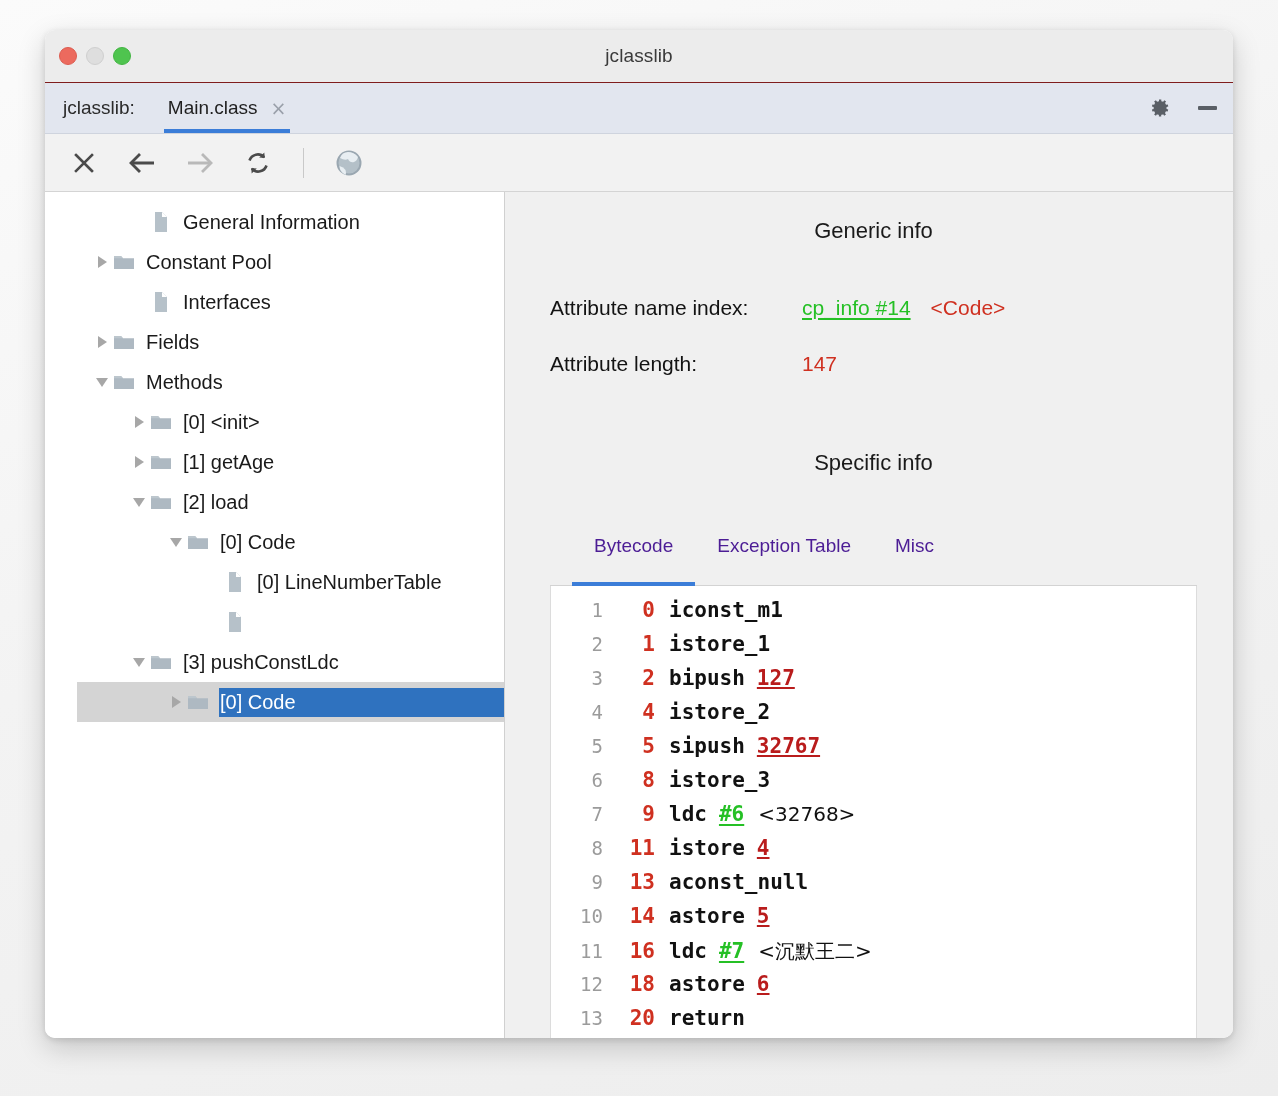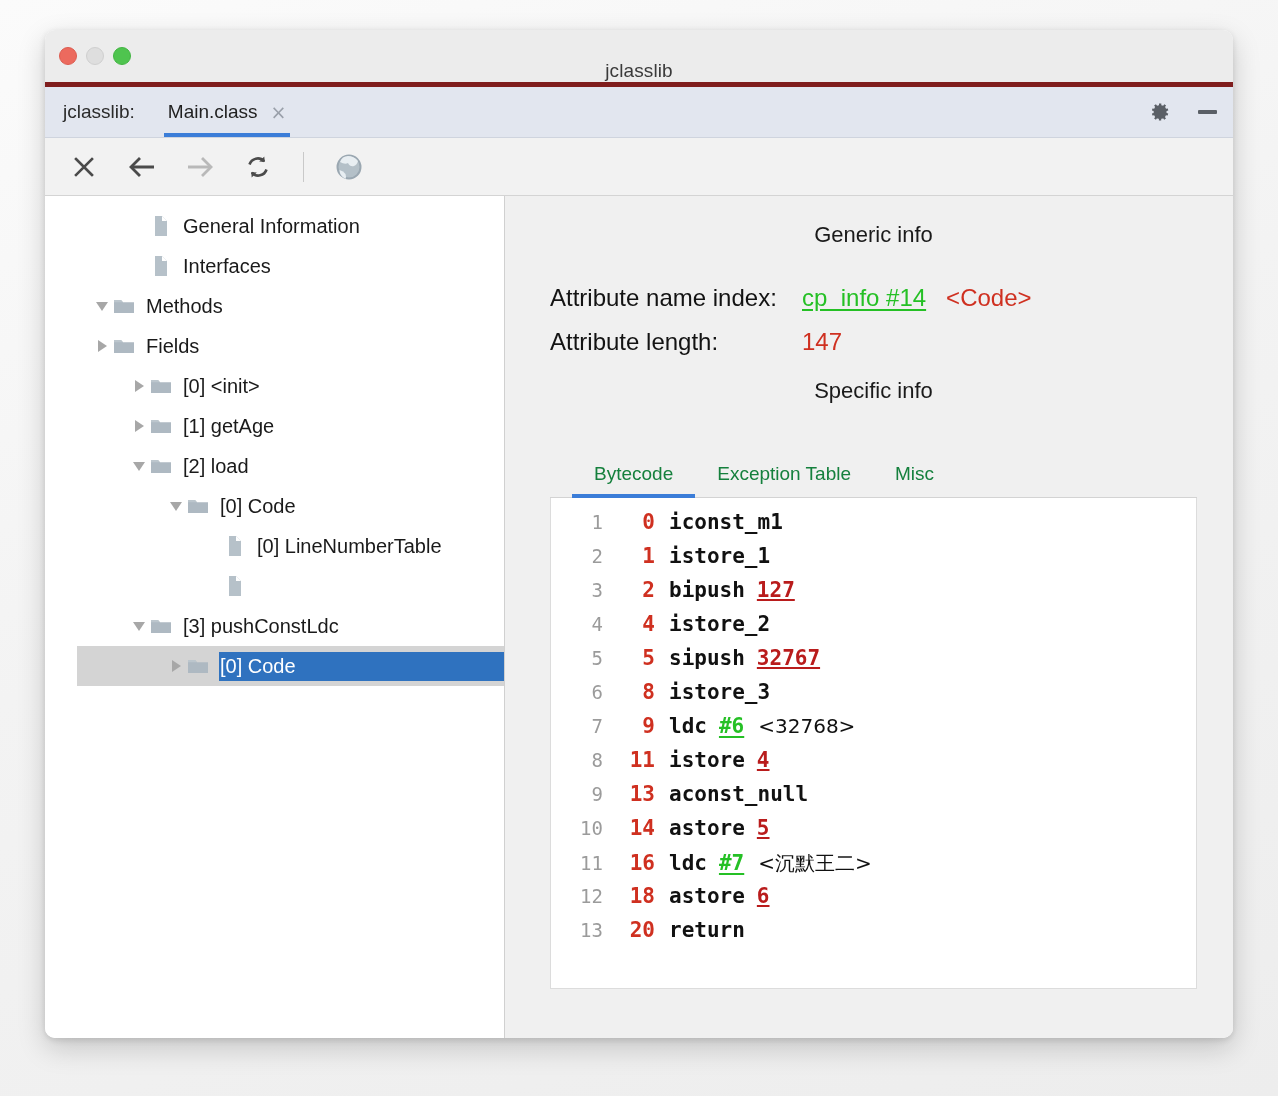--- a/index.html
+++ b/index.html
@@ -28,23 +28,23 @@
     display: flex;
     flex-direction: column;
   }
 
   
   #titlebar {
     position: relative;
     height: 52px;
     flex: 0 0 52px;
     background: #ececec;
-    border-bottom: 5px solid #7f1d1d;
-    display: flex;
-    align-items: flex-end;
+    border-bottom: 1px solid #7f1d1d;
+    display: flex;
+    align-items: center;
   }
   #traffic {
     position: absolute;
     left: 14px;
     top: 0;
     height: 52px;
     display: flex;
     align-items: center;
     gap: 9px;
   }
@@ -221,49 +221,49 @@
     white-space: nowrap;
   }
   .section-head .rule {
     flex: 1 1 auto;
     height: 2px;
     background: #d3d3d3;
   }
   .kv {
     display: flex;
     align-items: flex-start;
-    margin-top: 16px;
-    font-size: 24px;
+    margin-top: 32px;
+    font-size: 21px;
     color: #131313;
   }
   .kv .k { width: 252px; flex: 0 0 252px; }
   .cp-link {
     color: #25c025;
     text-decoration: underline;
     text-underline-offset: 3px;
     white-space: nowrap;
   }
   .kv .redval { color: #cf3020; margin-left: 20px; white-space: nowrap; }
   .kv .redplain { color: #cf3020; }
 
-  #specific-wrap { margin-top: 22px; }
+  #specific-wrap { margin-top: 74px; }
 
   
   #inner-tabs {
     display: flex;
     align-items: flex-end;
     margin-top: 33px;
     border-bottom: 1px solid #d3d3d3;
     padding-left: 22px;
   }
   .itab {
     position: relative;
     font-size: 19px;
-    color: #15803d;
-    padding: 6px 22px 12px 22px;
+    color: #4c1d95;
+    padding: 6px 22px 28px 22px;
   }
   .itab.active::after {
     content: "";
     position: absolute;
     left: 0; right: 0; bottom: -1px;
     height: 4px;
     background: #3b7dd8;
   }
 
   
@@ -397,55 +397,68 @@
           <span class="twisty"></span>
           <span class="node-icon">
             <svg width="18" height="22" viewBox="0 0 18 22" aria-hidden="true">
               <path d="M3 1 h7 l5 5 v15 H3 Z" fill="#b6c1c9"></path>
               <path d="M10 1 l5 5 h-5 Z" fill="#ffffff"></path>
             </svg>
           </span>
           <span class="label">General Information</span>
         </div>
         <div class="row">
+          <span style="display: inline-block; flex: 0 0 auto; height: 40px; width: 14px;"></span>
+          <span class="twisty">
+            <span class="arrow-right"></span>
+          </span>
+          <span class="node-icon">
+            <svg width="22" height="18" viewBox="0 0 22 18" aria-hidden="true">
+              <path d="M1 3 h7 l2 2.2 h11 V16 H1 Z" fill="#aeb9c2"></path>
+              <path d="M1 3 h7 l2 2.2 H1 Z" fill="#bcc6cd"></path>
+            </svg>
+          </span>
+          <span class="label">Constant Pool</span>
+        </div>
+        <div class="row">
           <span style="display: inline-block; flex: 0 0 auto; height: 40px; width: 51px;"></span>
           <span class="twisty"></span>
           <span class="node-icon">
             <svg width="18" height="22" viewBox="0 0 18 22" aria-hidden="true">
               <path d="M3 1 h7 l5 5 v15 H3 Z" fill="#b6c1c9"></path>
               <path d="M10 1 l5 5 h-5 Z" fill="#ffffff"></path>
             </svg>
           </span>
           <span class="label">Interfaces</span>
         </div>
         <div class="row">
           <span style="display: inline-block; flex: 0 0 auto; height: 40px; width: 14px;"></span>
           <span class="twisty">
+            <span class="arrow-right"></span>
+          </span>
+          <span class="node-icon">
+            <svg width="22" height="18" viewBox="0 0 22 18" aria-hidden="true">
+              <path d="M1 3 h7 l2 2.2 h11 V16 H1 Z" fill="#aeb9c2"></path>
+              <path d="M1 3 h7 l2 2.2 H1 Z" fill="#bcc6cd"></path>
+            </svg>
+          </span>
+          <span class="label">Fields</span>
+        </div>
+        <div class="row">
+          <span style="display: inline-block; flex: 0 0 auto; height: 40px; width: 14px;"></span>
+          <span class="twisty">
             <span class="arrow-down"></span>
           </span>
           <span class="node-icon">
             <svg width="22" height="18" viewBox="0 0 22 18" aria-hidden="true">
               <path d="M1 3 h7 l2 2.2 h11 V16 H1 Z" fill="#aeb9c2"></path>
               <path d="M1 3 h7 l2 2.2 H1 Z" fill="#bcc6cd"></path>
             </svg>
           </span>
           <span class="label">Methods</span>
-        </div>
-        <div class="row">
-          <span style="display: inline-block; flex: 0 0 auto; height: 40px; width: 14px;"></span>
-          <span class="twisty">
-            <span class="arrow-right"></span>
-          </span>
-          <span class="node-icon">
-            <svg width="22" height="18" viewBox="0 0 22 18" aria-hidden="true">
-              <path d="M1 3 h7 l2 2.2 h11 V16 H1 Z" fill="#aeb9c2"></path>
-              <path d="M1 3 h7 l2 2.2 H1 Z" fill="#bcc6cd"></path>
-            </svg>
-          </span>
-          <span class="label">Fields</span>
         </div>
         <div class="row">
           <span style="display: inline-block; flex: 0 0 auto; height: 40px; width: 51px;"></span>
           <span class="twisty">
             <span class="arrow-right"></span>
           </span>
           <span class="node-icon">
             <svg width="22" height="18" viewBox="0 0 22 18" aria-hidden="true">
               <path d="M1 3 h7 l2 2.2 h11 V16 H1 Z" fill="#aeb9c2"></path>
               <path d="M1 3 h7 l2 2.2 H1 Z" fill="#bcc6cd"></path>

